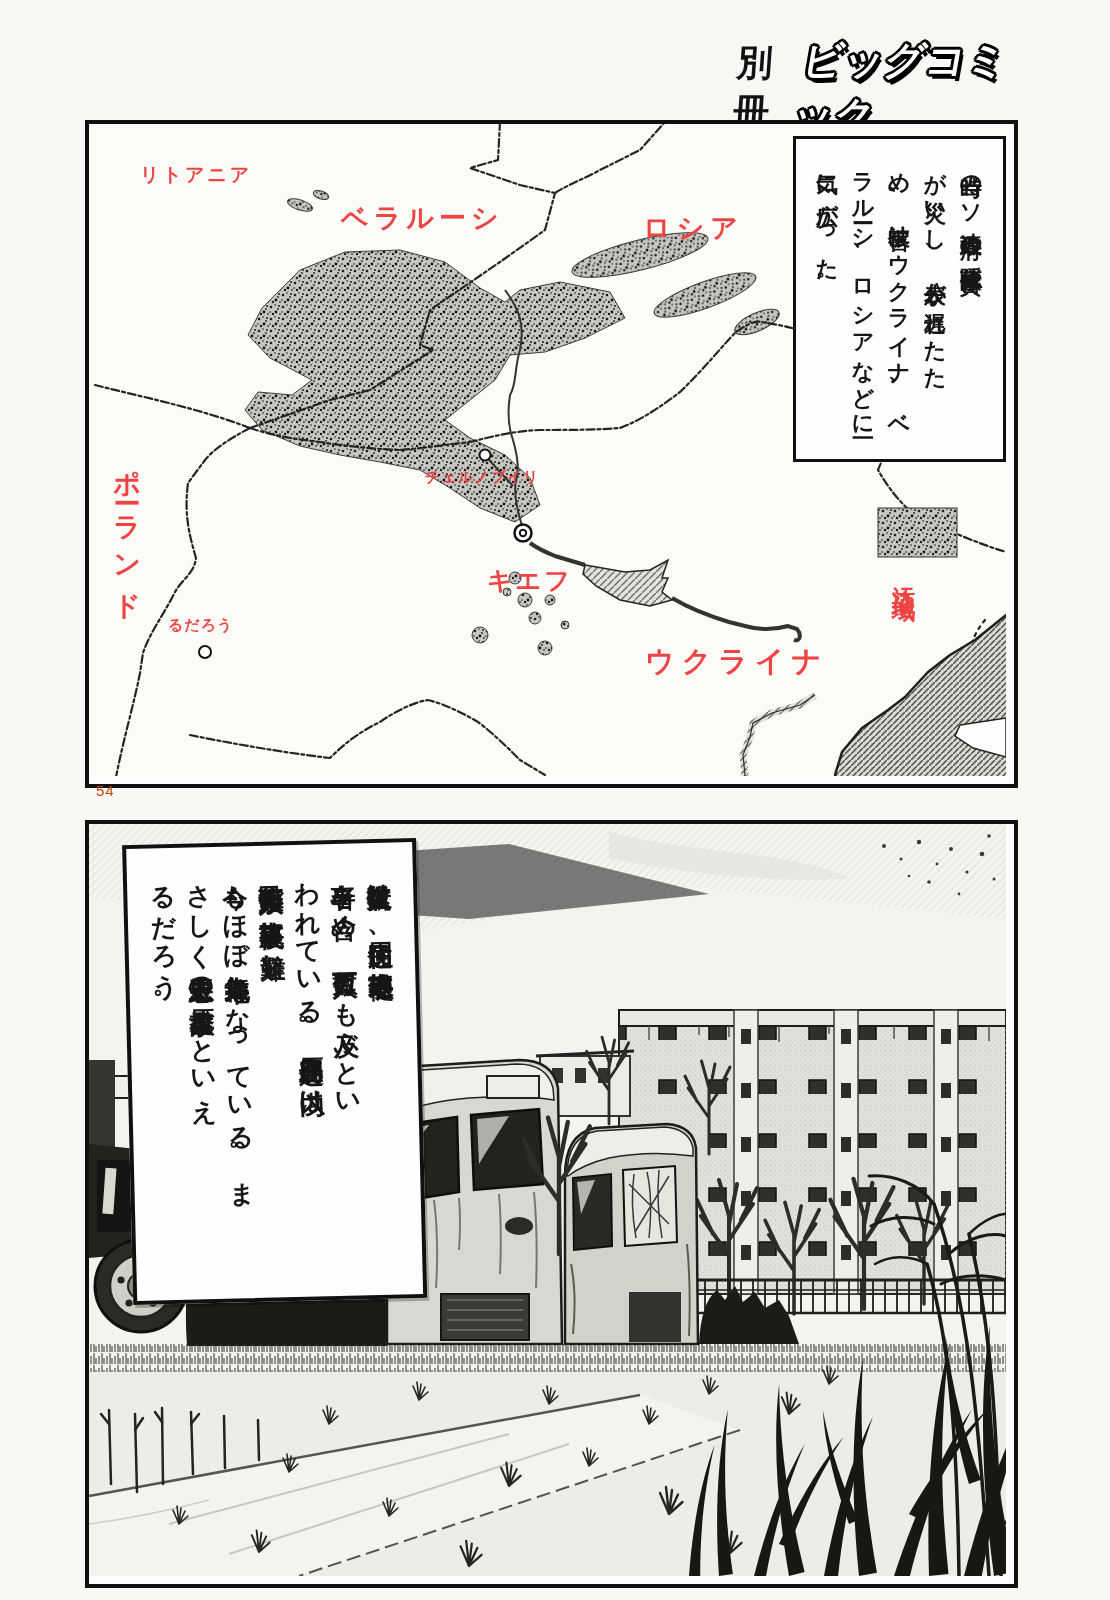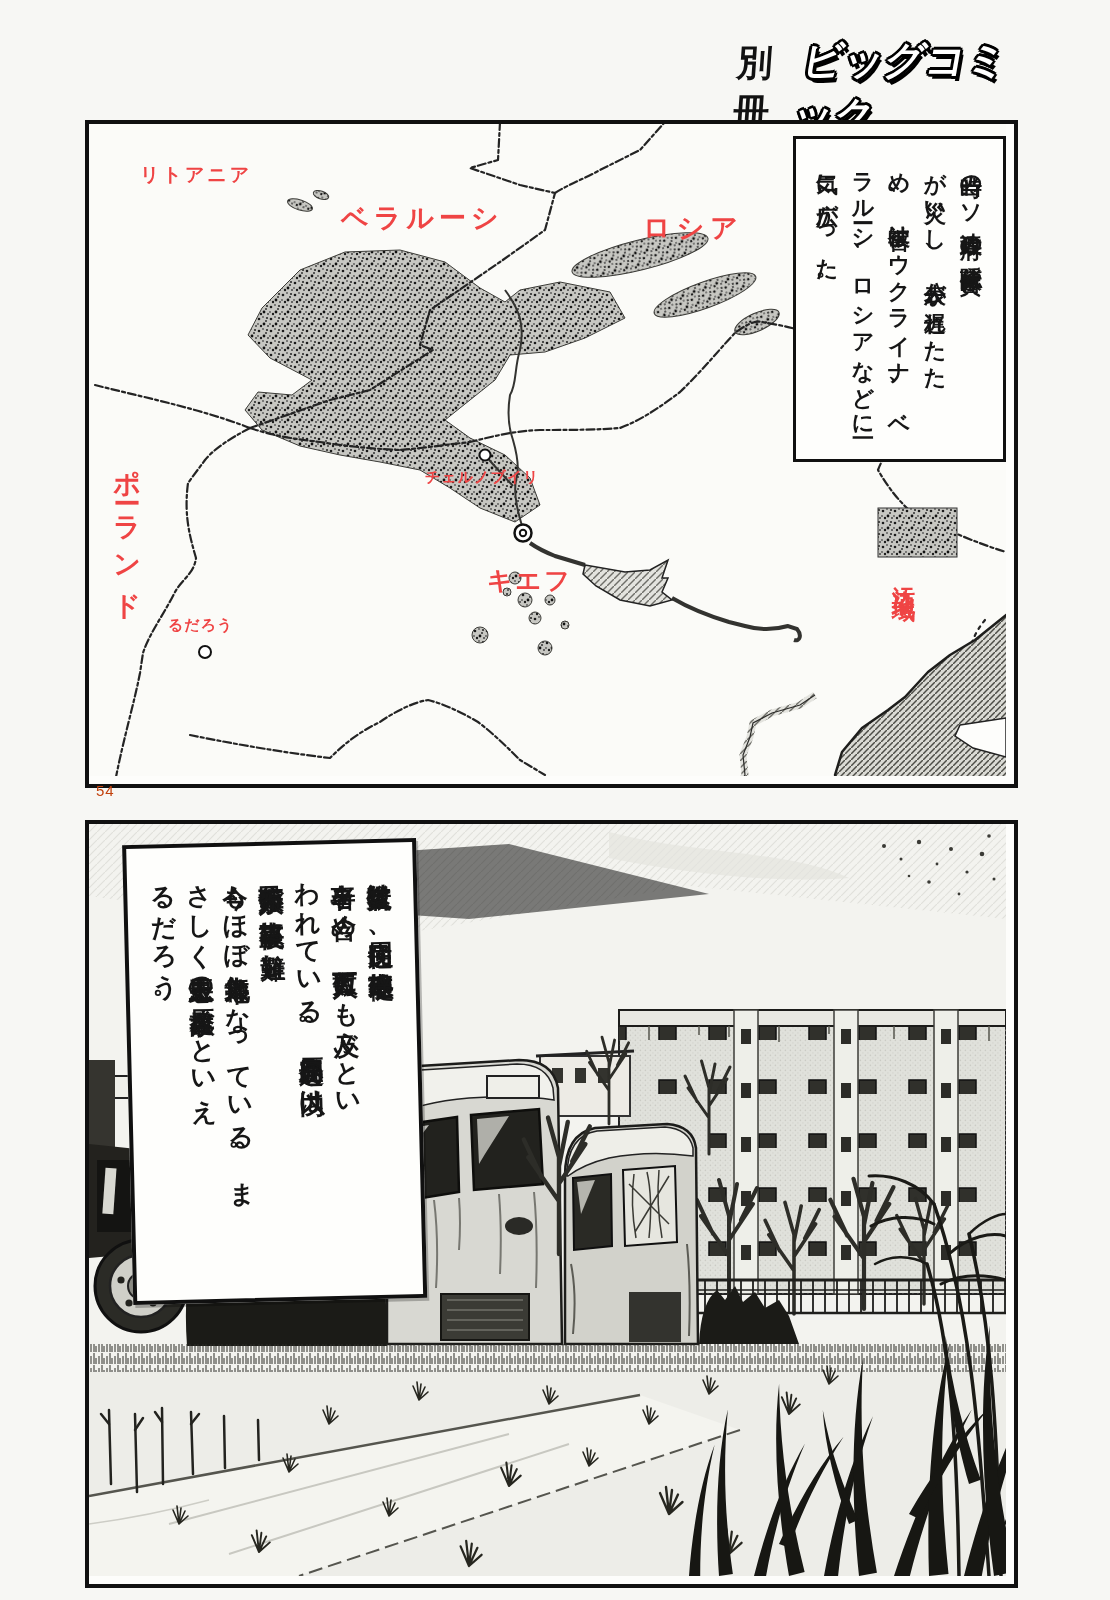--- a/index.html
+++ b/index.html
@@ -127,20 +127,21 @@
         <circle cx="116" cy="528" r="6" fill="#fff" stroke="#111" stroke-width="2"></circle>
       </svg>
 
       <div class="maplabel lbl-lithuania">リトアニア</div>
       <div class="maplabel lbl-belarus">ベラルーシ</div>
       <div class="maplabel lbl-russia">ロシア</div>
       <div class="maplabel lbl-poland">ポーランド</div>
       <div class="maplabel lbl-chernobyl">チェルノブイリ</div>
       <div class="maplabel lbl-kyiv">キエフ</div>
       <div class="maplabel lbl-lviv">るだろう</div>
+      <div class="maplabel lbl-ukraine">ウクライナ</div>
       <div class="maplabel lbl-moldova">モルドバ</div>
       <div class="maplabel lbl-legend">汚染地域</div>
 
       <div class="vcaption cap-map">当時のソ連政府の隠蔽体質
 が災いし、公表が遅れたた
 め、被害はウクライナ、ベ
 ラルーシ、ロシアなどに一
 気に広がった。</div>
     </div>
   </div>

